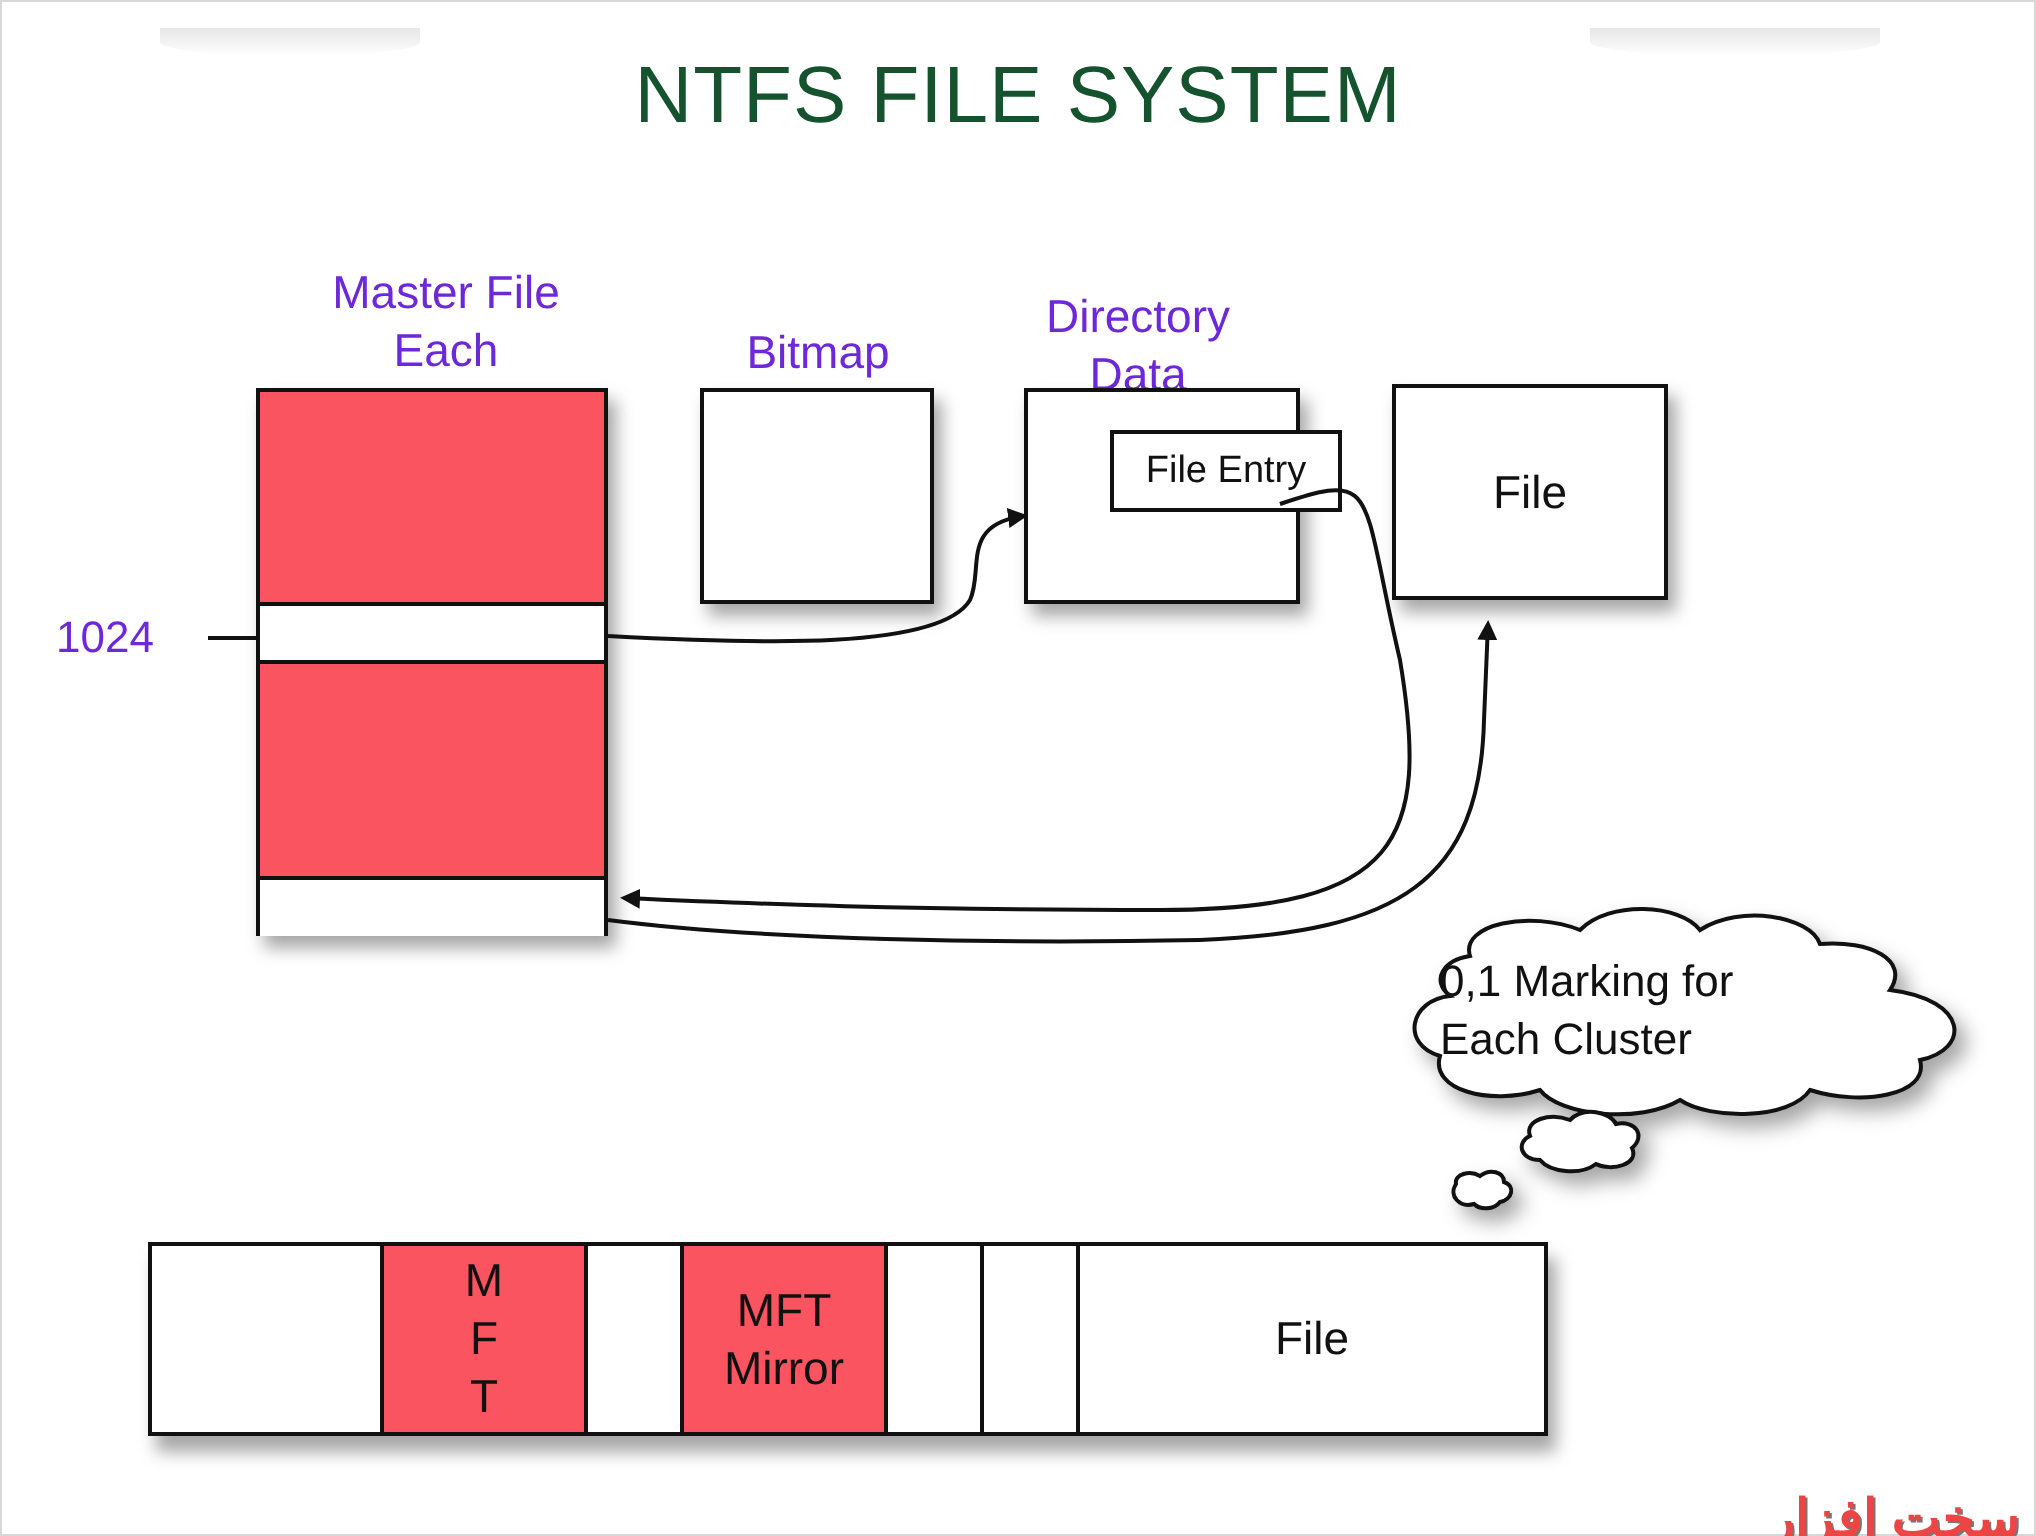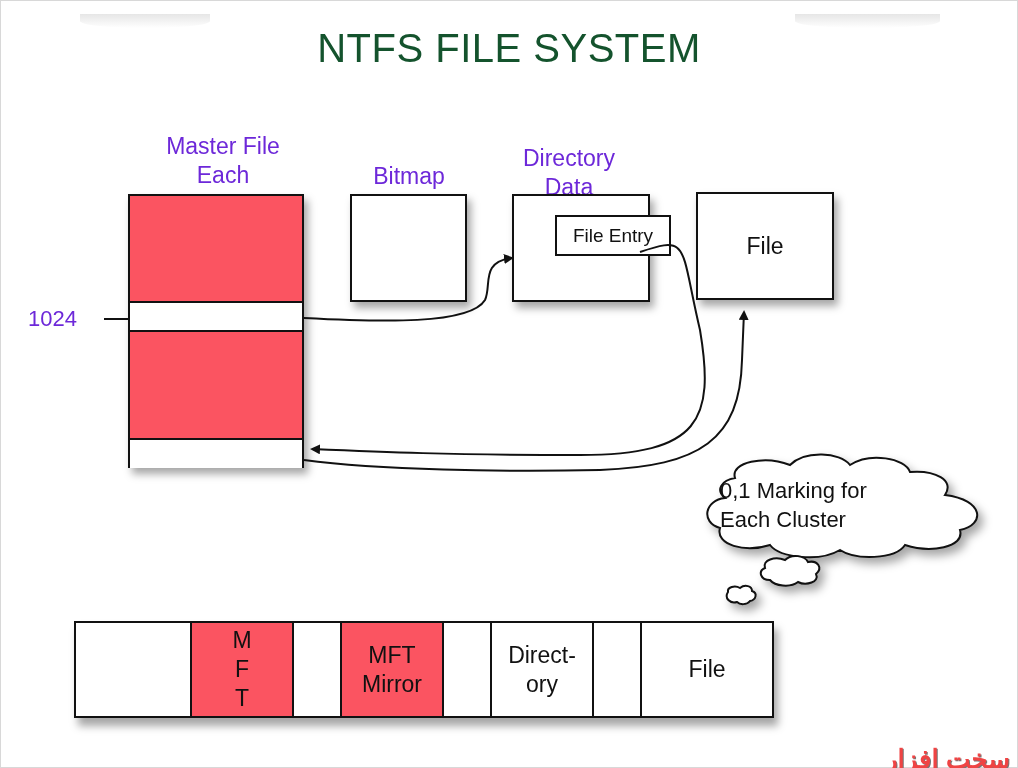--- a/index.html
+++ b/index.html
@@ -90,25 +90,19 @@
     </div>
   </div>
   <div class="cell" style="width:48px;"></div>
   <div class="cell red" style="width:102px;">
     <div>
       <div>MFT</div>
       <div>Mirror</div>
     </div>
   </div>
   <div class="cell" style="width:48px;"></div>
-  <div class="cell" style="width:102px;">
-    <div>
-      <div>Direct-</div>
-      <div>ory</div>
-    </div>
-  </div>
   <div class="cell" style="width:48px;"></div>
   <div class="cell" style="flex:1;">
     <span>File</span>
   </div>
 </div>
 
 <div class="logo">سخت افزار</div>
 
 </body></html>

